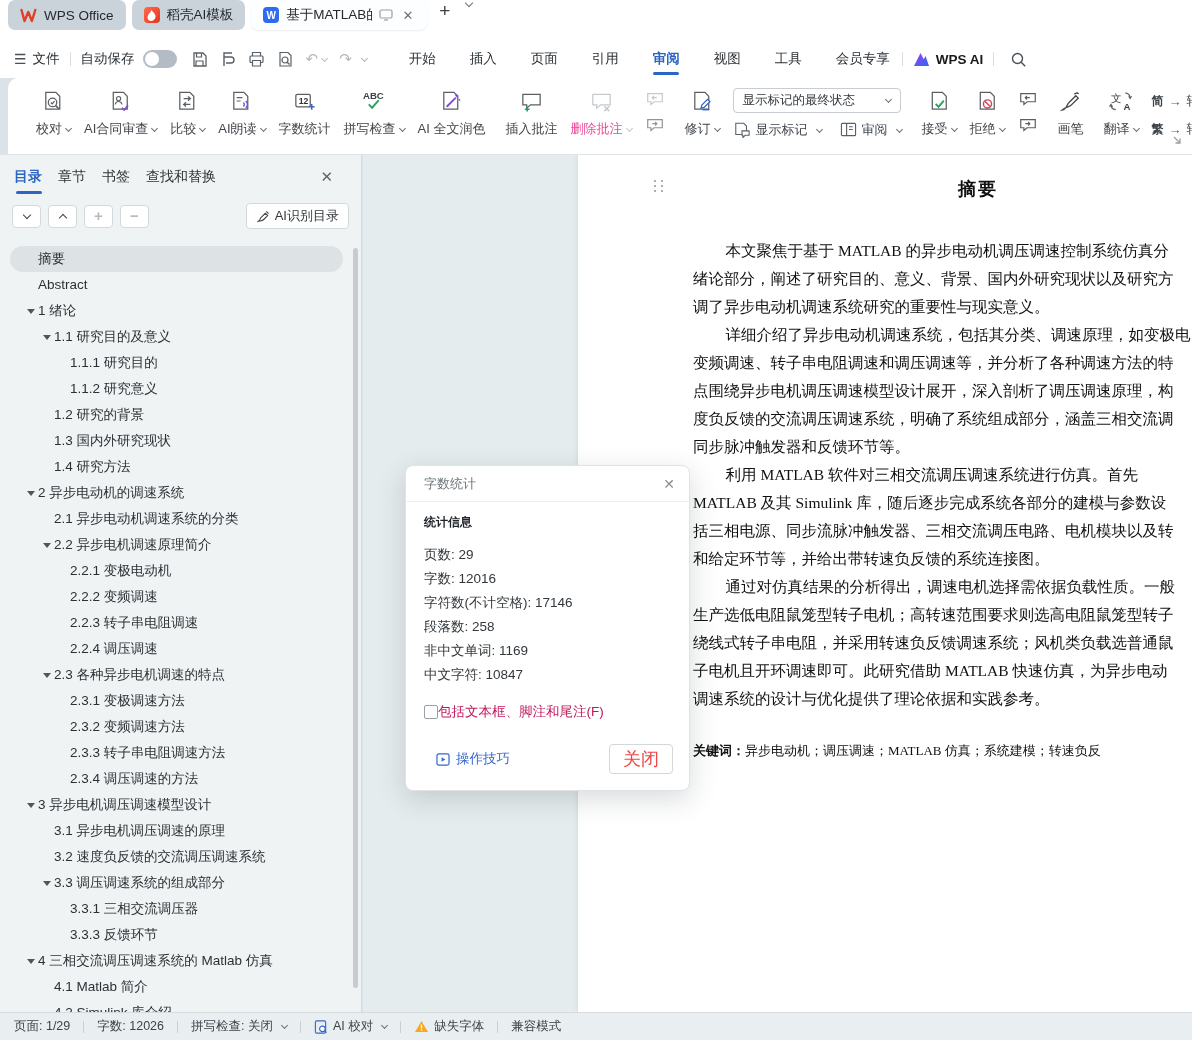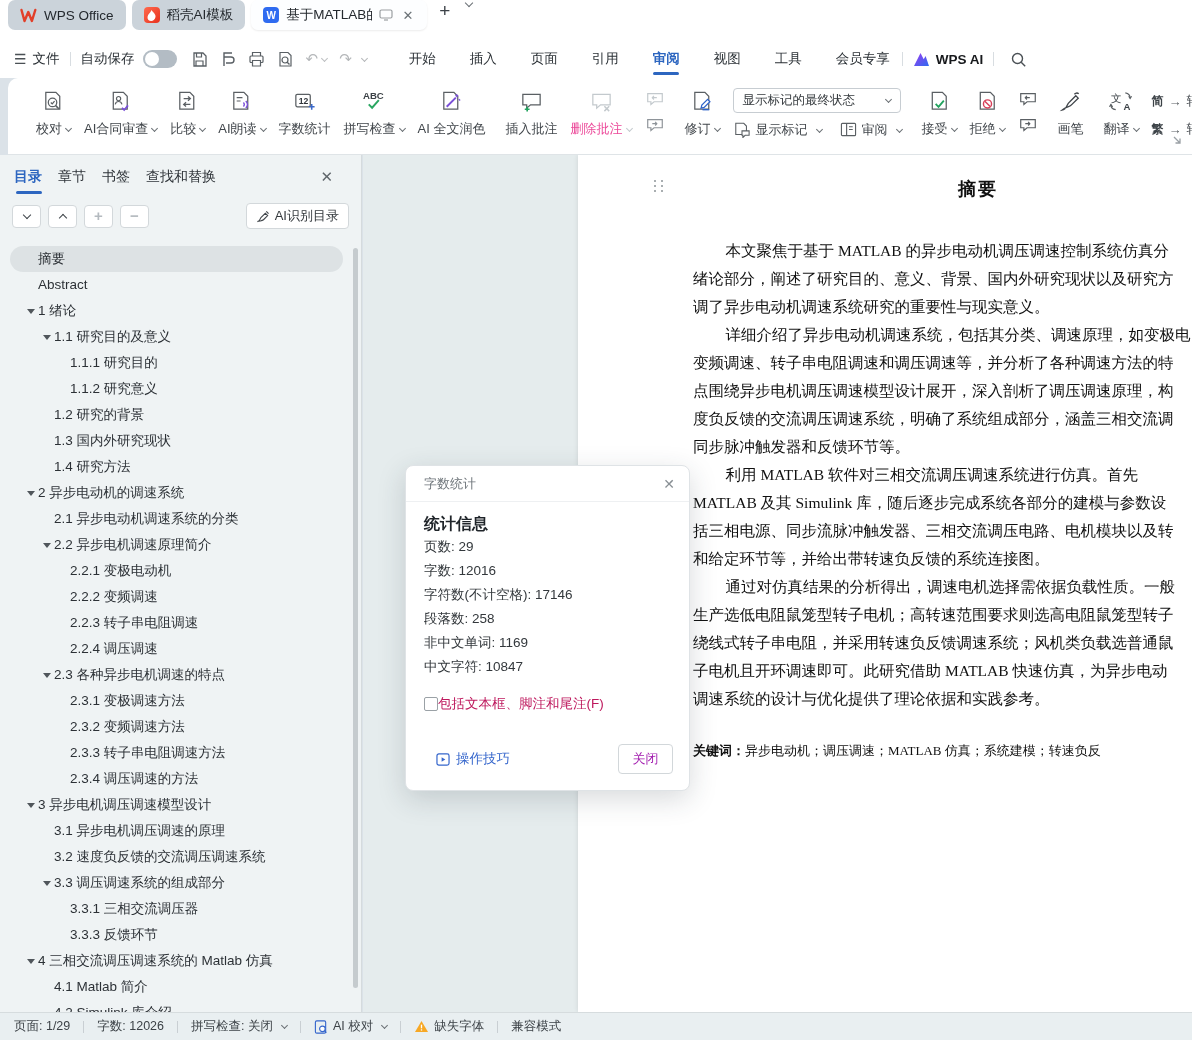--- a/index.html
+++ b/index.html
@@ -81,27 +81,27 @@
   .doc-line { height:28px; line-height:28px; white-space:nowrap; overflow:visible; }
   .doc-line.ind { text-indent:2.1em; }
   .kw-line { margin-top:24px; height:28px; line-height:28px; white-space:nowrap; }
   .kw-line b { font-weight:bold; }
 
   
   .dialog { position:absolute; left:42px; top:310px; width:285px; height:326px; background:#fff; border:1px solid #dfe3e6; border-radius:8px; box-shadow:0 8px 28px rgba(40,50,60,.18); z-index:9; font-size:13.5px; }
   .dlg-head { height:36px; display:flex; align-items:center; justify-content:space-between; padding:0 14px 0 18px; color:#6f767b; font-size:13px; border-bottom:1px solid #eef0f2; }
   .dlg-close { color:#888f94; font-size:14px; }
   .dlg-body { padding:12px 18px 0; color:#33383c; }
-  .dlg-section { font-size:16px; font-weight:bold; color:#1f2429; margin-bottom:0; }
+  .dlg-section { font-size:12px; font-weight:bold; color:#1f2429; margin-bottom:12px; }
   .stat-row { height:24px; line-height:24px; font-size:13.5px; color:#33383c; }
   .chk-row { display:flex; align-items:center; margin-top:16px; color:#be185d; }
   .chk { width:14px; height:14px; border:1px solid #9aa1a6; border-radius:2px; background:#fff; flex:none; }
   .dlg-foot { position:absolute; left:18px; right:16px; bottom:16px; display:flex; align-items:center; justify-content:space-between; }
   .tips { display:flex; align-items:center; gap:6px; color:#3566cc;padding-left:12px; }
-  .close-btn { width:55px; height:30px; background:#fff; border:1px solid #d2d7da; border-radius:4px; display:flex; align-items:center; justify-content:center; font-size:13px; color:#a21caf; }
+  .close-btn { width:64px; height:30px; background:#fff; border:1px solid #d2d7da; border-radius:4px; display:flex; align-items:center; justify-content:center; font-size:18px; color:#ef4444; }
 
   
   .statusbar { position:absolute; left:0; bottom:0; width:100%; height:28px; background:#e9eff1; border-top:1px solid #d6dcde; display:flex; align-items:center; padding:0 14px; font-size:12.5px; color:#3c4247; gap:13px; }
   .st-sep { width:1px; height:12px; background:#c9cfd3; }
   .st-item { display:flex; align-items:center; gap:5px; white-space:nowrap; }
 </style>
 </head>
 <body>
 
 <div class="tabbar">

